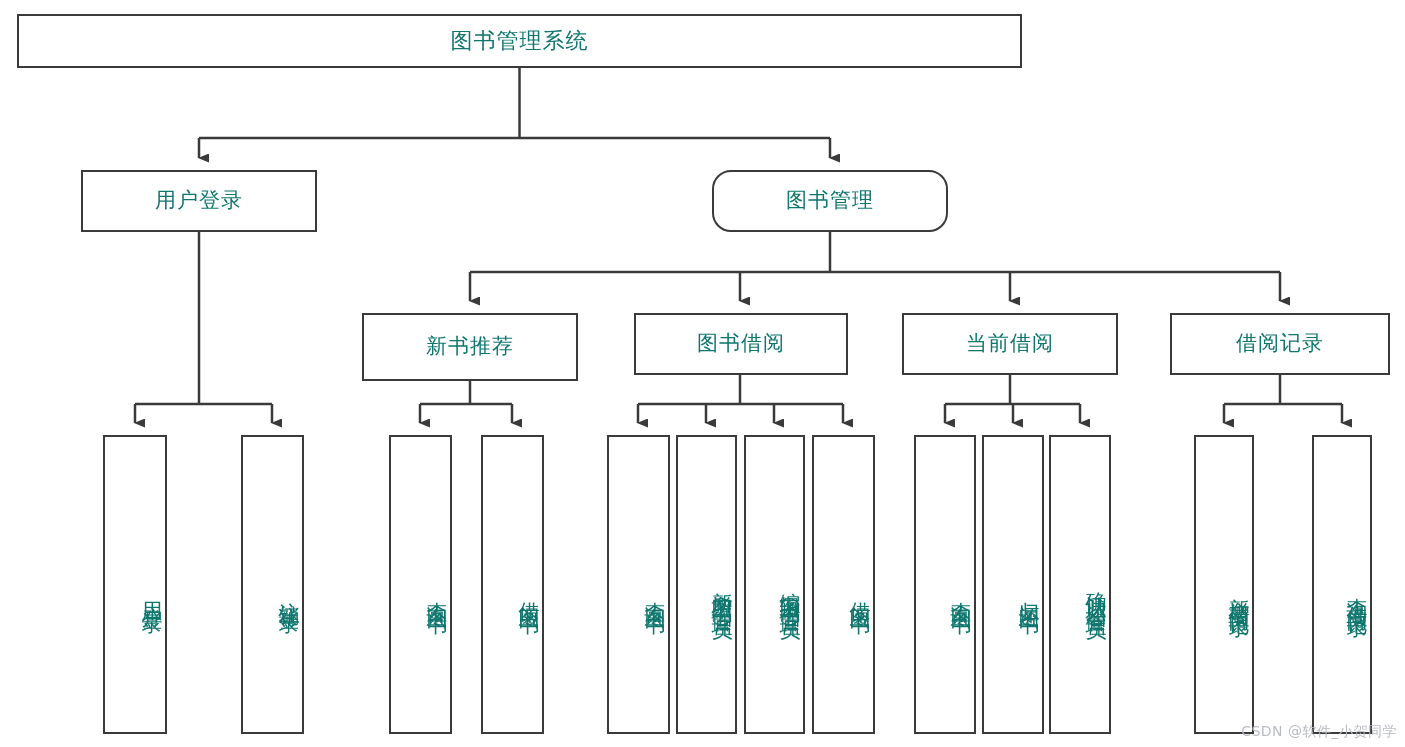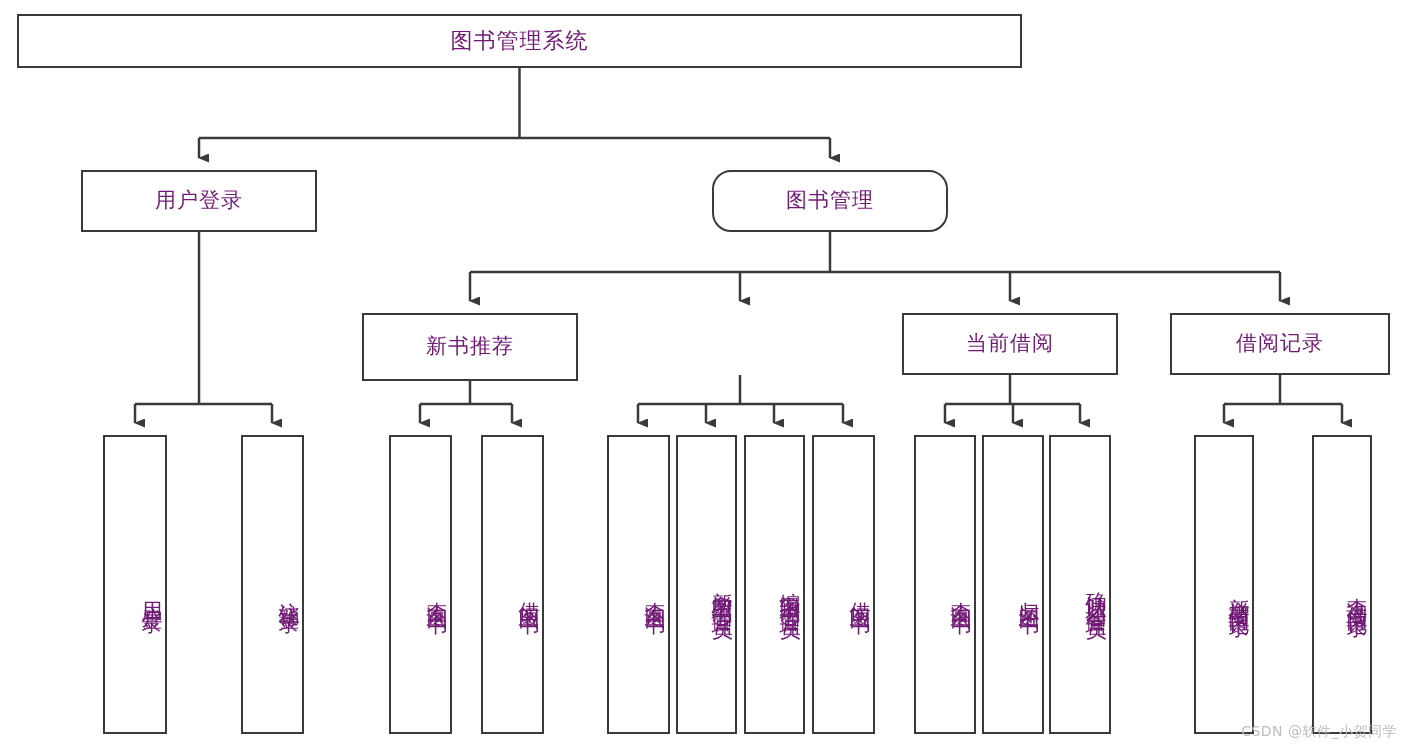--- a/index.html
+++ b/index.html
@@ -27,21 +27,21 @@
     pointer-events: none;
   }
   .node {
     position: absolute;
     box-sizing: border-box;
     border: 2px solid #3a3a3a;
     background: #ffffff;
     display: flex;
     align-items: center;
     justify-content: center;
-    color: #701a75;
+    color: #0f766e;
     text-align: center;
   }
   .node.horizontal {
     font-size: 21px;
     letter-spacing: 1px;
     line-height: 1.2;
   }
   .node.root {
     font-size: 22px;
   }
@@ -134,20 +134,23 @@
   <div class="node horizontal" style="left:81px; top:170px; width:236px; height:62px;">
     <span>用户登录</span>
   </div>
   <div class="node horizontal" style="left:712px; top:170px; width:236px; height:62px;border-radius:19px;">
     <span>图书管理</span>
   </div>
 
   <div class="node horizontal" style="left:362px; top:313px; width:216px; height:68px;">
     <span>新书推荐</span>
   </div>
+  <div class="node horizontal" style="left:634px; top:313px; width:214px; height:62px;">
+    <span>图书借阅</span>
+  </div>
   <div class="node horizontal" style="left:902px; top:313px; width:216px; height:62px;">
     <span>当前借阅</span>
   </div>
   <div class="node horizontal" style="left:1170px; top:313px; width:220px; height:62px;">
     <span>借阅记录</span>
   </div>
 
   <div class="node vertical" style="left:103px; top:435px; width:64px; height:299px;">
     <span class="vlabel">用户登录</span>
   </div>

